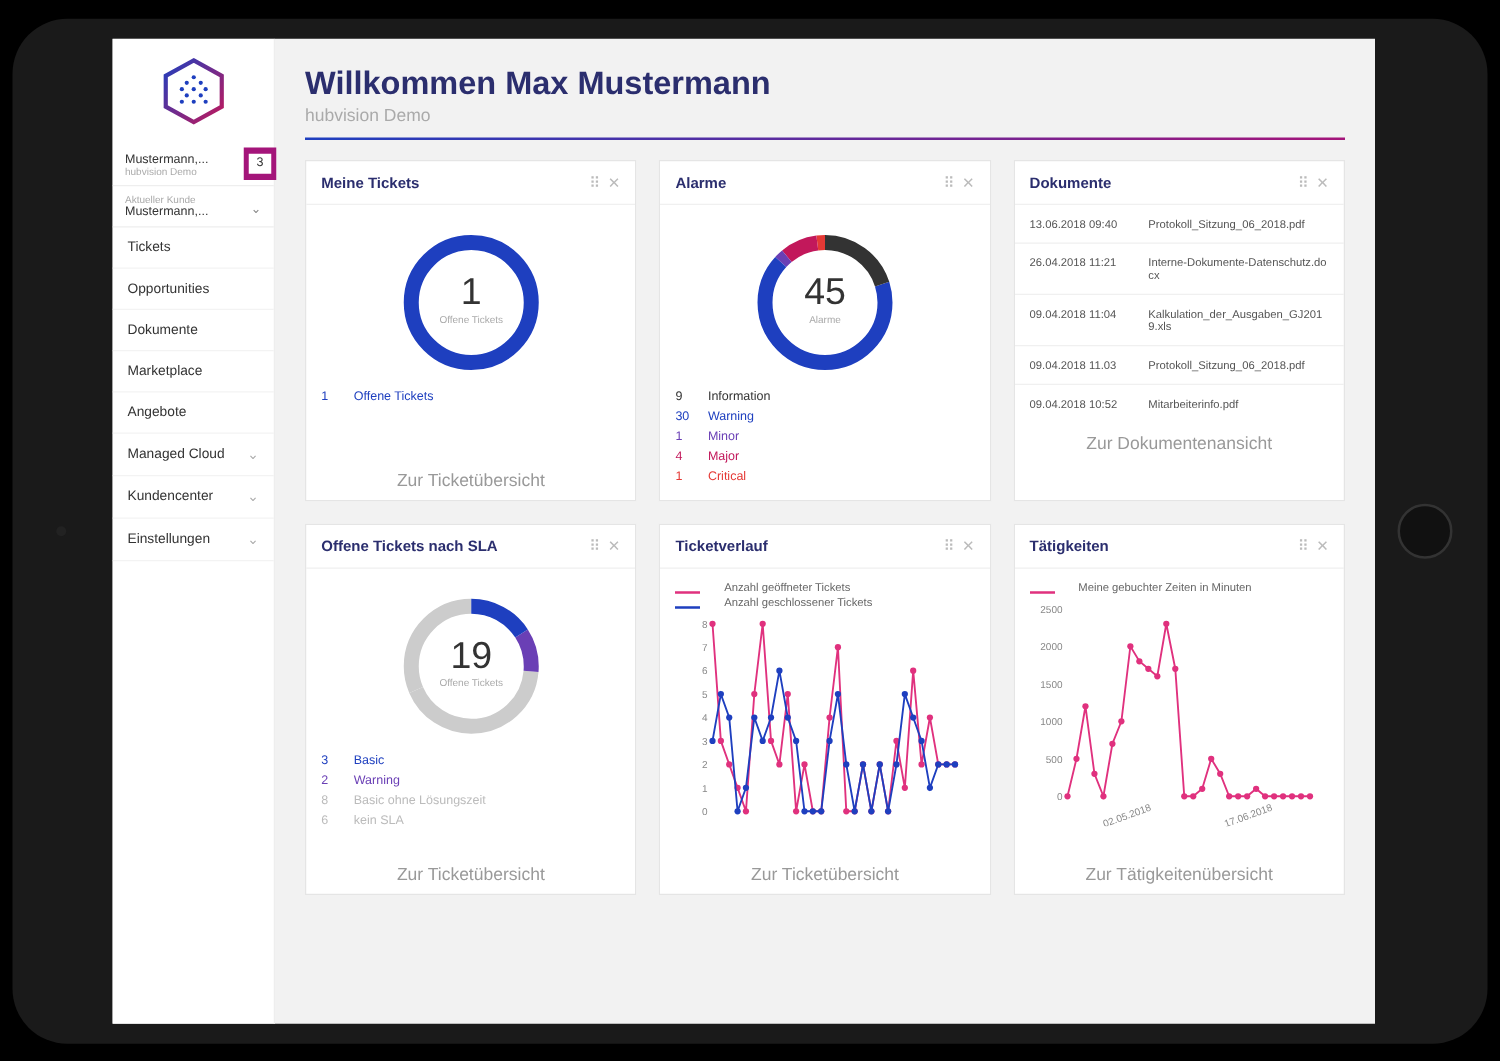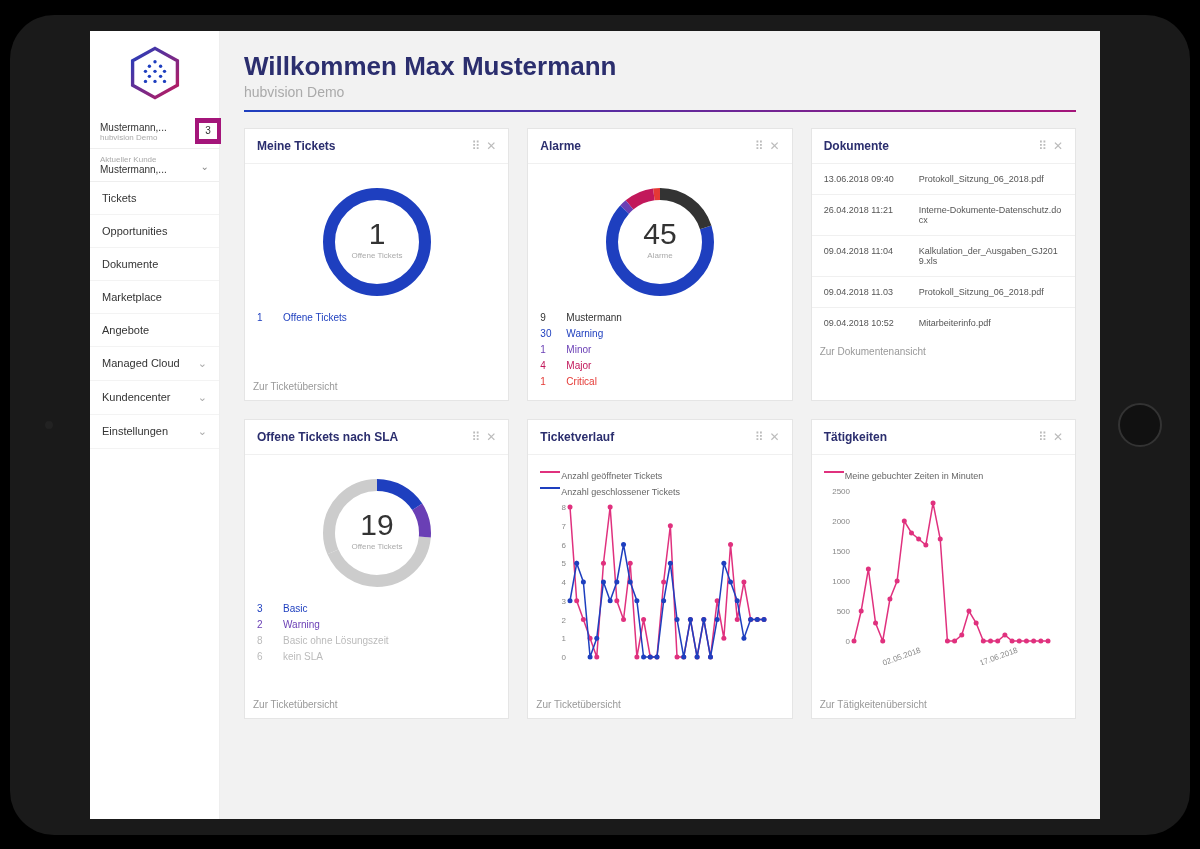--- a/index.html
+++ b/index.html
@@ -23,36 +23,36 @@
   .main{flex:1;padding:20px 24px;overflow:auto}
   .welcome{font-size:26px;color:#2b2e6e;font-weight:700}
   .subtitle{font-size:14px;color:#aaa;margin-top:2px}
   .hr{height:2px;background:linear-gradient(90deg,#1e3fbf 0%,#a4157a 100%);margin:10px 0 16px}
   .grid{display:grid;grid-template-columns:repeat(3,1fr);gap:18px}
   .card{background:#fff;border:1px solid #e5e5e5;display:flex;flex-direction:column}
   .cardhead{display:flex;align-items:flex-end;padding:10px 12px;border-bottom:1px solid #f0f0f0}
   .cardtitle{font-size:12px;font-weight:600;color:#2b2e6e;flex:1}
   .cardctl{color:#bbb;font-size:12px;margin-left:6px;cursor:pointer}
   .cardbody{flex:1;padding:10px 12px;font-size:10px;color:#666}
-  .cardfoot{padding:8px;font-size:10px;color:#999;cursor:pointer}
+  .cardfoot{text-align:center;padding:8px;font-size:14px;color:#999;cursor:pointer}
   .donutwrap{display:flex;justify-content:center;padding:8px 0}
   .donutlbl{text-align:center}
   .donutnum{font-size:30px;color:#333;font-weight:300}
   .donutcap{font-size:8px;color:#aaa}
   .legend{font-size:10px;line-height:1.6}
   .legend .row{display:flex;gap:10px}
   .legend .n{width:16px;text-align:left}
   .doclist{display:flex;flex-direction:column}
   .docrow{display:flex;gap:10px;padding:10px 12px;border-bottom:1px solid #f0f0f0;font-size:9px;color:#555}
   .docrow:last-child{border-bottom:none}
   .docdate{width:85px;flex-shrink:0}
   .docname{flex:1;word-break:break-all}
   svg{display:block}
   .chlegend{font-size:9px;color:#666;padding:0 0 4px}
-  .chlegend span{display:inline-flex;align-items:flex-start;gap:1px}
+  .chlegend span{display:inline-flex;align-items:flex-end;gap:19px}
   .lline{display:inline-block;width:20px;height:2px}
 </style>
 </head>
 <body>
 
 <div class="tablet">
   <div class="cam"></div>
   <div class="homebtn"></div>
   <div class="screen">
 
@@ -177,21 +177,21 @@
                   <div class="donutlbl">
                       <div class="donutnum">45</div>
                       <div class="donutcap">Alarme</div>
                     </div>
                 </foreignObject>
               </svg>
             </div>
             <div class="legend" id="leg-alarms">
                 <div class="row">
                   <span class="n" style="color:#333">9</span>
-                  <span style="color:#333">Mustermann</span>
+                  <span style="color:#333">Information</span>
                 </div>
                 <div class="row">
                   <span class="n" style="color:#1e3fbf">30</span>
                   <span style="color:#1e3fbf">Warning</span>
                 </div>
                 <div class="row">
                   <span class="n" style="color:#6a3fb5">1</span>
                   <span style="color:#6a3fb5">Minor</span>
                 </div>
                 <div class="row">

